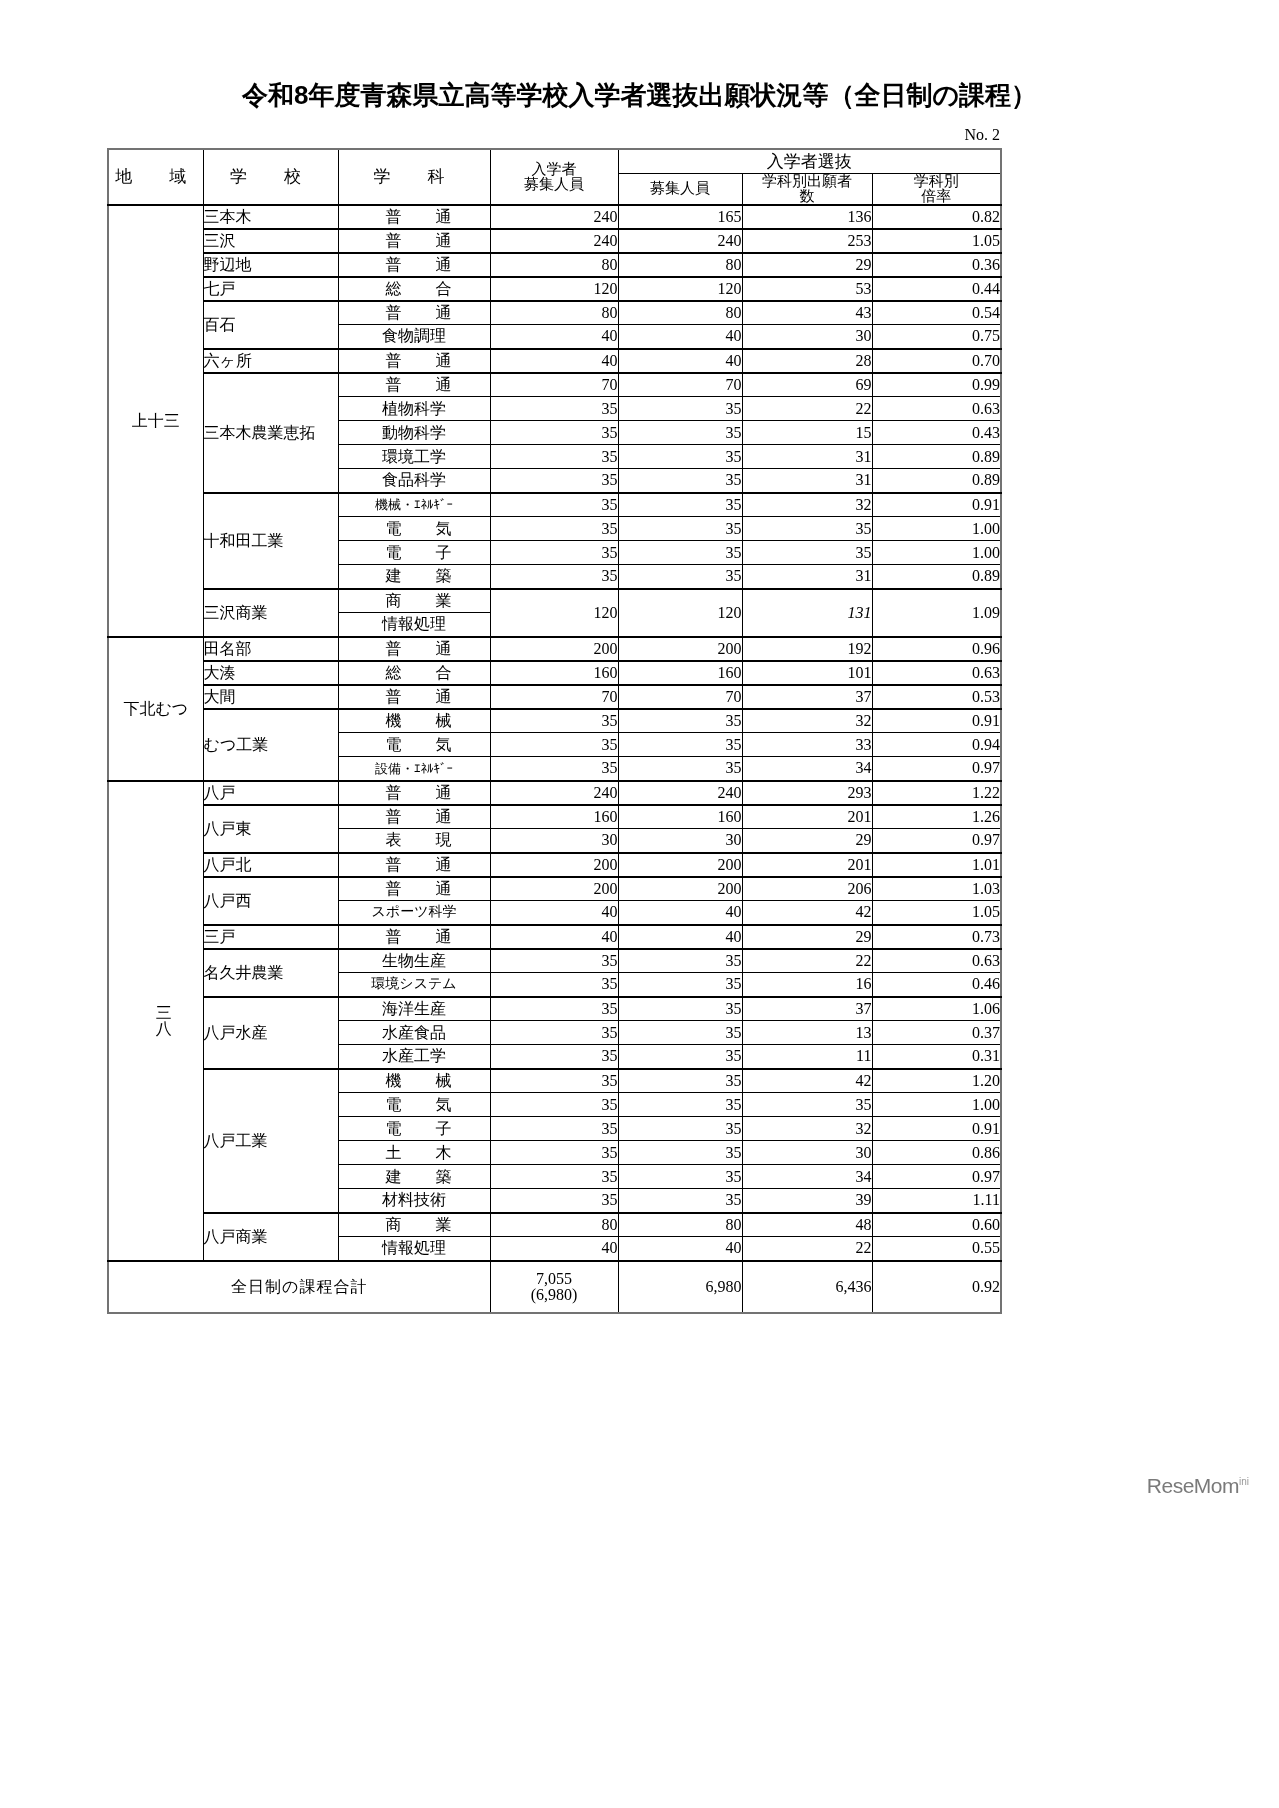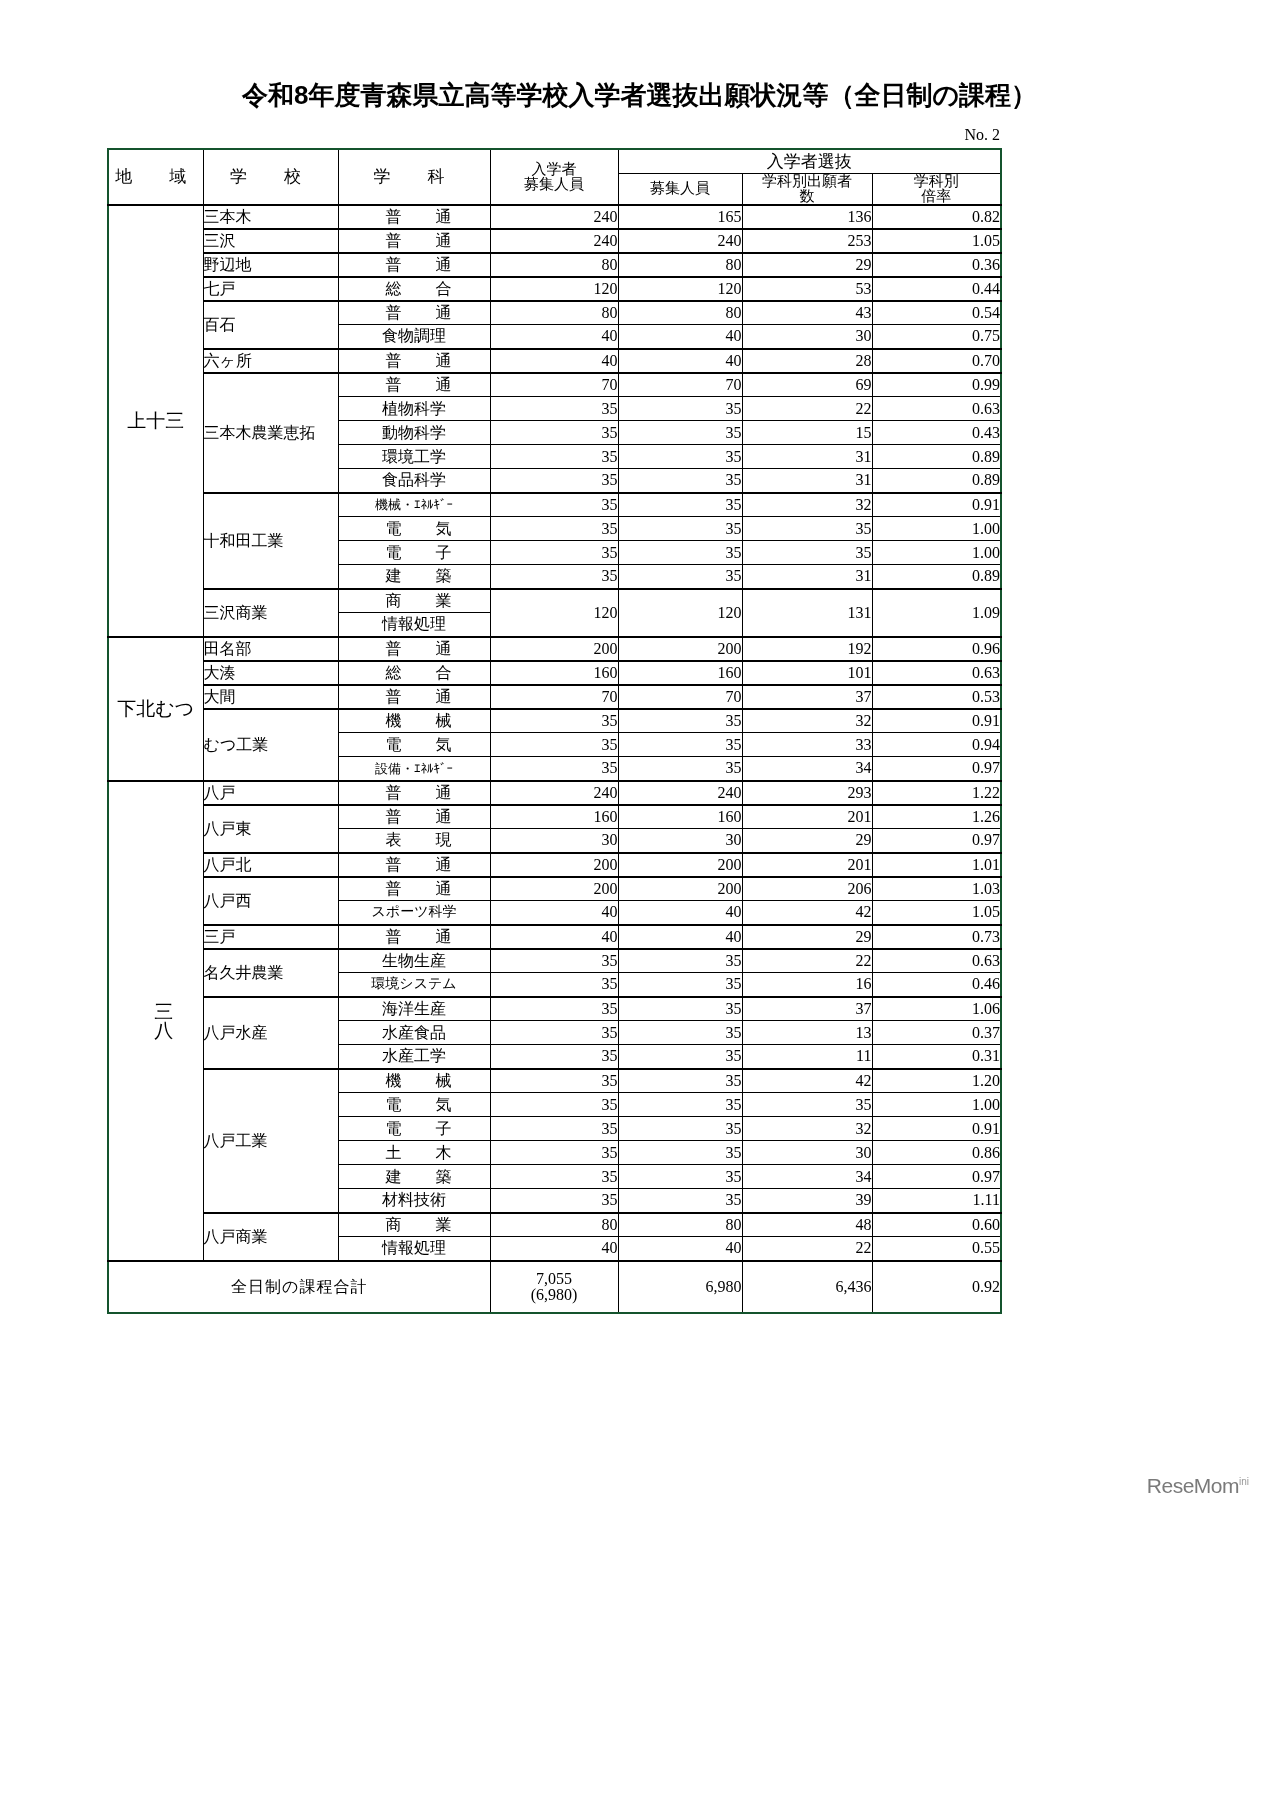--- a/index.html
+++ b/index.html
@@ -66,21 +66,21 @@
     border: 1px solid #000;
     padding: 0;
     font-weight: normal;
     vertical-align: middle;
     line-height: 1.0;
     height: 24px;
   }
 
   
   table.main {
-    border: 2px solid #14532d;
+    border: 2px solid #737373;
   }
 
   
   col.c-area   { width: 95px; }
   col.c-school { width: 135px; }
   col.c-dept   { width: 152px; }
   col.c-cap    { width: 128px; }
   col.c-rec    { width: 124px; }
   col.c-app    { width: 130px; }
   col.c-rate   { width: 129px; }
@@ -100,21 +100,21 @@
     text-align: center;
     font-size: 17px;
     height: 34px;
   }
 
   
   .spaced2 { letter-spacing: 10px; padding-left: 10px; }
 
   td.area {
     text-align: center;
-    font-size: 19px;
+    font-size: 16px;
     vertical-align: top;
     padding-top: 2px;
     margin-left: 34px;
   }
 
   td.school {
     text-align: left;
     padding-left: 5px;
     font-size: 16px;
   }
@@ -338,21 +338,21 @@
             <td class="num">35</td>
             <td class="num">35</td>
             <td class="num">31</td>
             <td class="num">0.89</td>
           </tr>
           <tr class="blk">
             <td class="school thickr center-v" rowspan="2">三沢商業</td>
             <td class="dept thickr sp">商　業</td>
             <td class="num" rowspan="2" style="vertical-align: middle;">120</td>
             <td class="num" rowspan="2" style="vertical-align: middle;">120</td>
-            <td class="num" rowspan="2" style="vertical-align: middle;">131</td>
+            <td class="num" rowspan="2" style="vertical-align: middle; font-style: italic;">131</td>
             <td class="num" rowspan="2" style="vertical-align: middle;">1.09</td>
           </tr>
           <tr>
             <td class="dept thickr">情報処理</td>
           </tr>
           <tr class="blk-area">
             <td class="area thickr" rowspan="6">下北むつ</td>
             <td class="school thickr">田名部</td>
             <td class="dept thickr sp">普　通</td>
             <td class="num">200</td>

